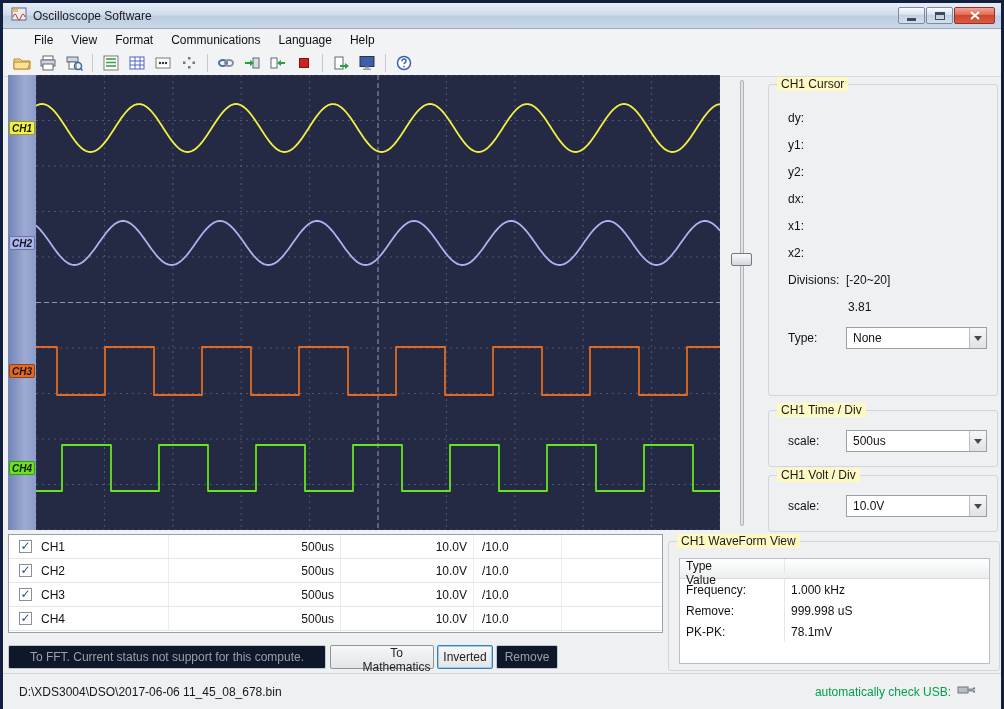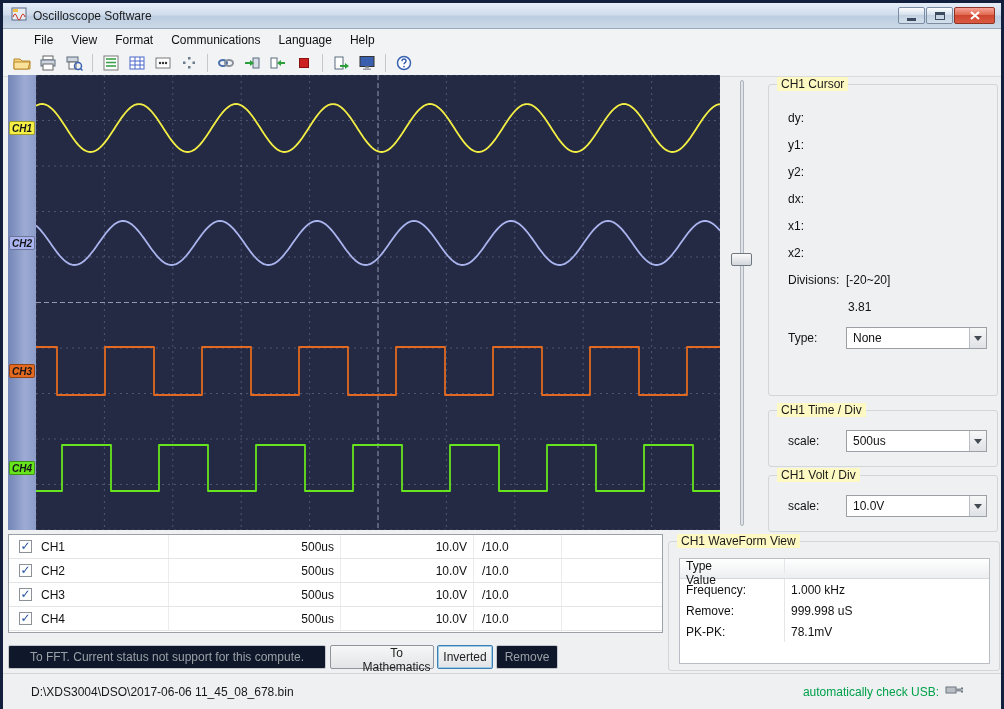--- a/index.html
+++ b/index.html
@@ -83,21 +83,21 @@
   #gb-info { left:665px; top:538px; width:332px; height:130px; }
   #info-table { position:absolute; left:10px; top:16px; width:311px; height:106px; background:#fff; border:1px solid #b9bec4; }
   .info-header { display:flex; height:20px; border-bottom:1px solid #d7dadd; background:linear-gradient(#ffffff,#eceef0);flex-direction:column; }
   .info-header .ih-type, .info-header .ih-val { display:flex; align-items:center; padding-left:6px; font-size:12px; }
   .ih-type { width:105px; border-right:1px solid #e4e6e9; height:100%; display:flex; align-items:center; padding-left:6px; }
   .ih-val { flex:1; display:flex; align-items:center; padding-left:6px; }
   .info-row { display:flex; height:21px; font-size:12px; }
 
   
   #statusbar { position:absolute; left:0; top:670px; width:100%; height:36px; background:#eef0f2;
-    border-top:1px solid #d2d5d9; display:flex; align-items:center; padding:0 28px; }
+    border-top:1px solid #d2d5d9; display:flex; align-items:center; padding:0 16px; }
   #file-path { font-size:12px; color:#16181a; }
   #usb-status { margin-left:auto; display:flex; align-items:center; gap:6px; color:#00a14b; font-size:12px; padding-right:6px; }
 </style>
 </head>
 <body>
 
 <div id="app">
   <div id="window">
 
     <div id="titlebar">

